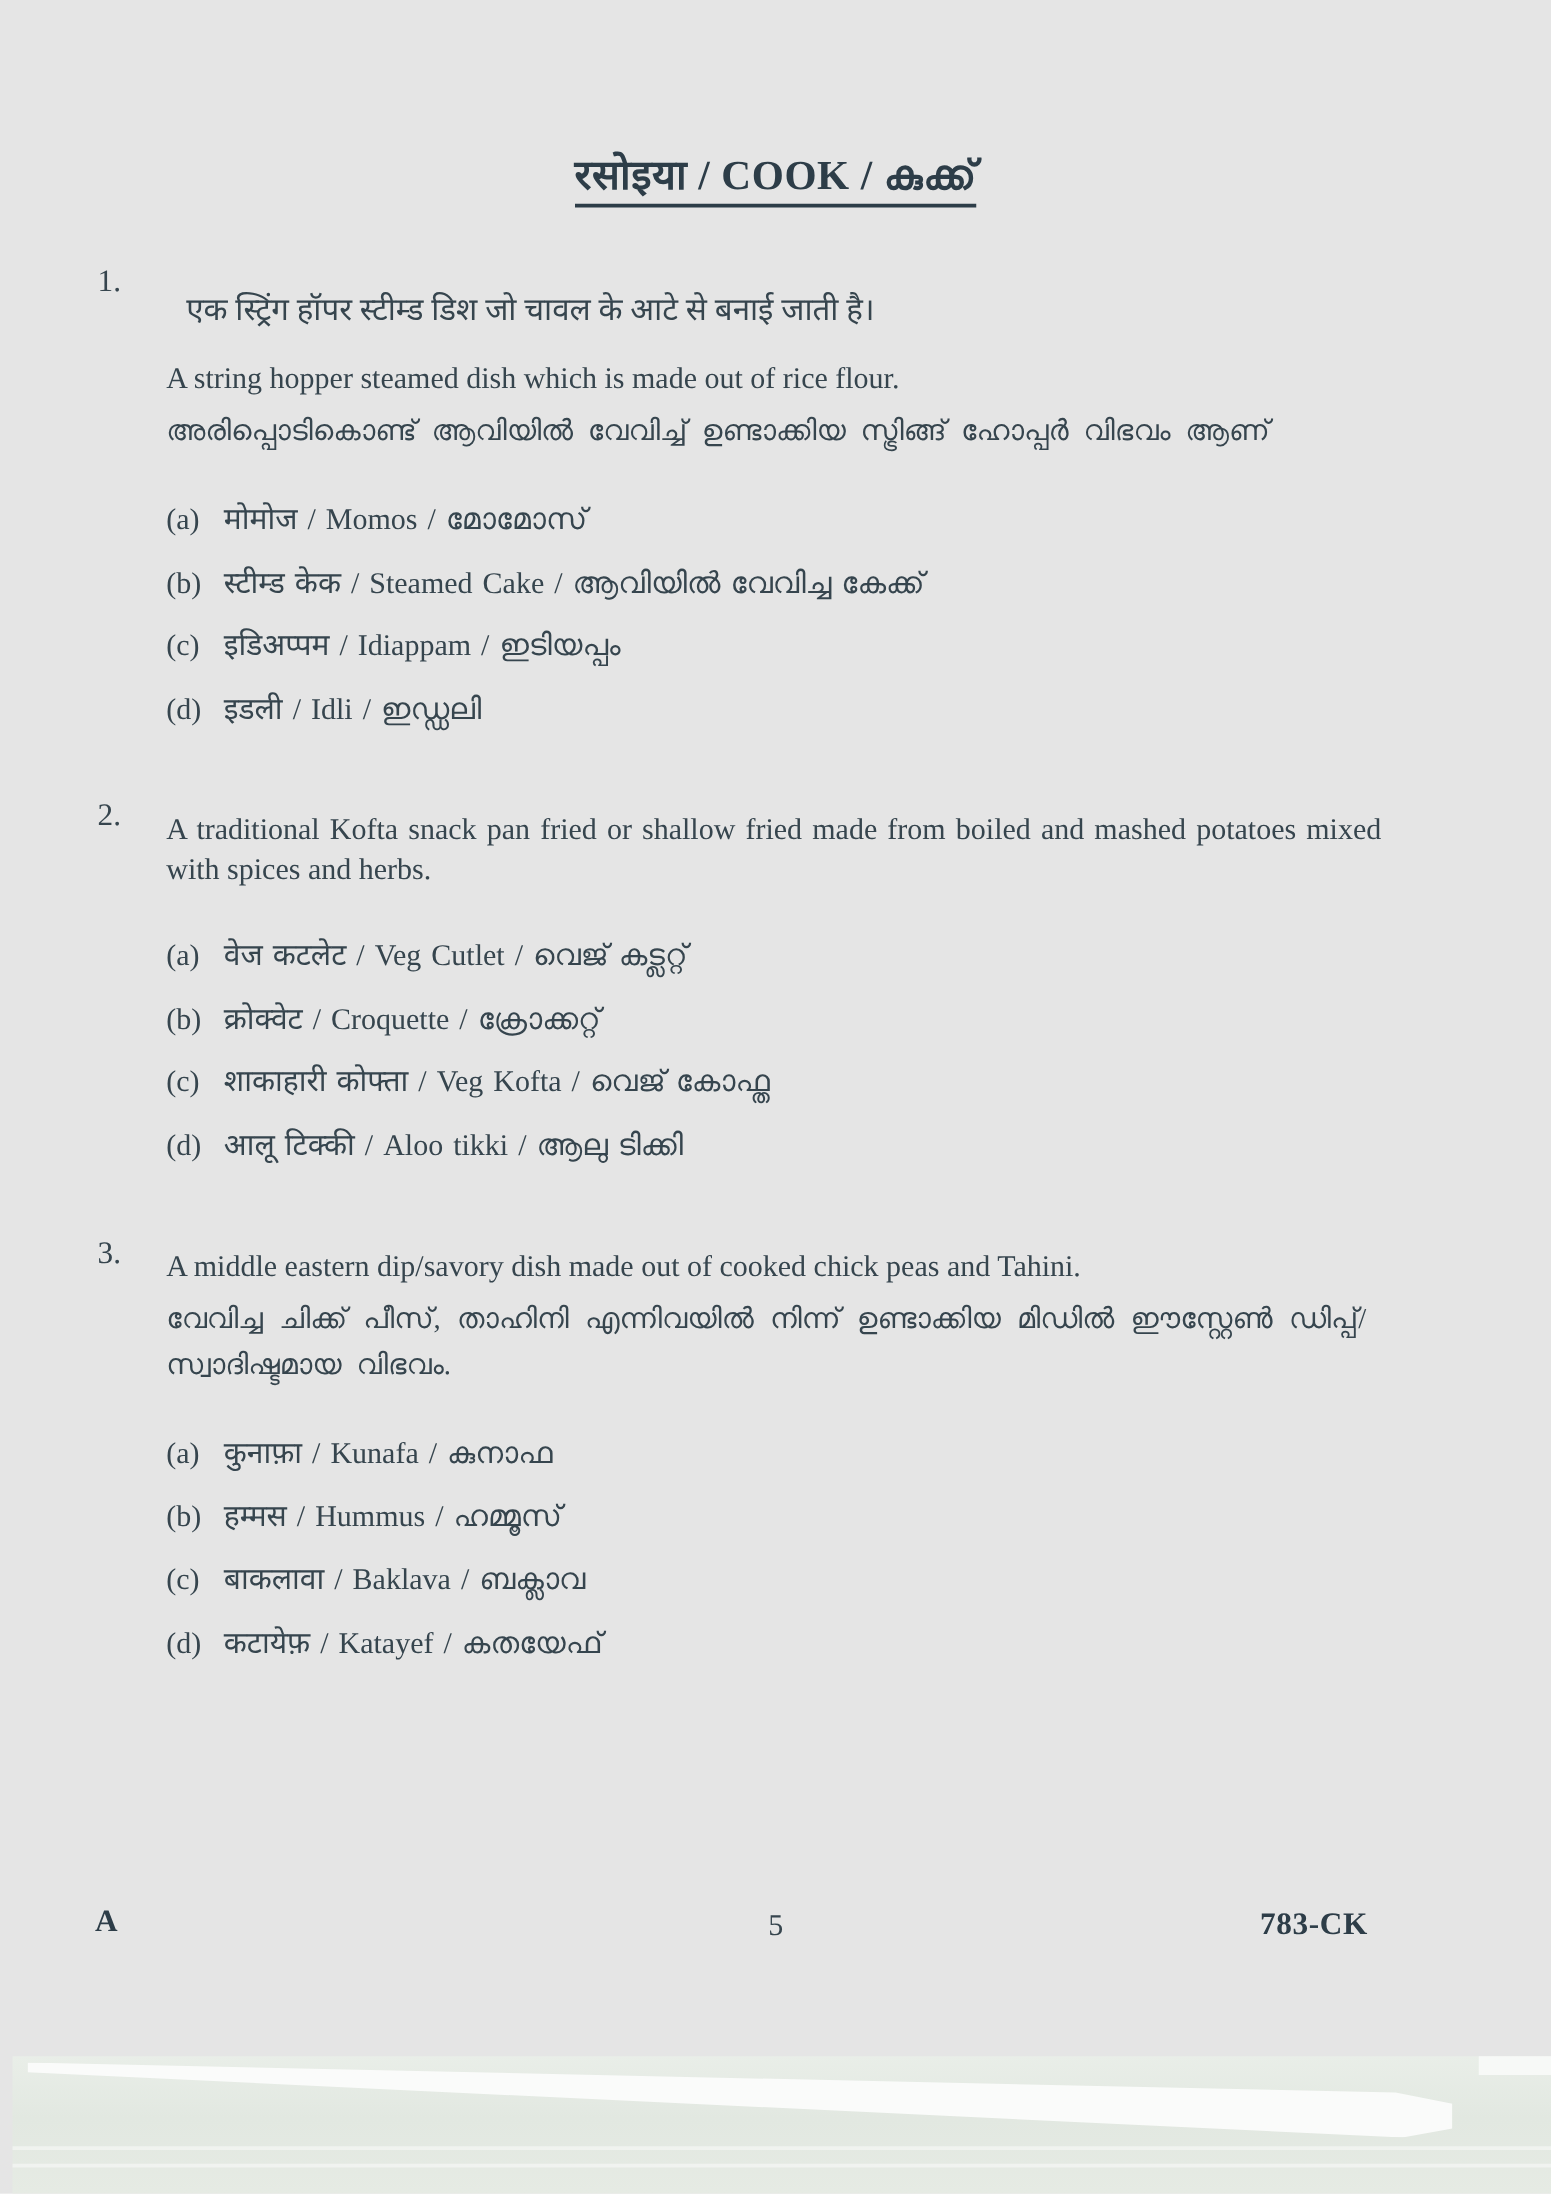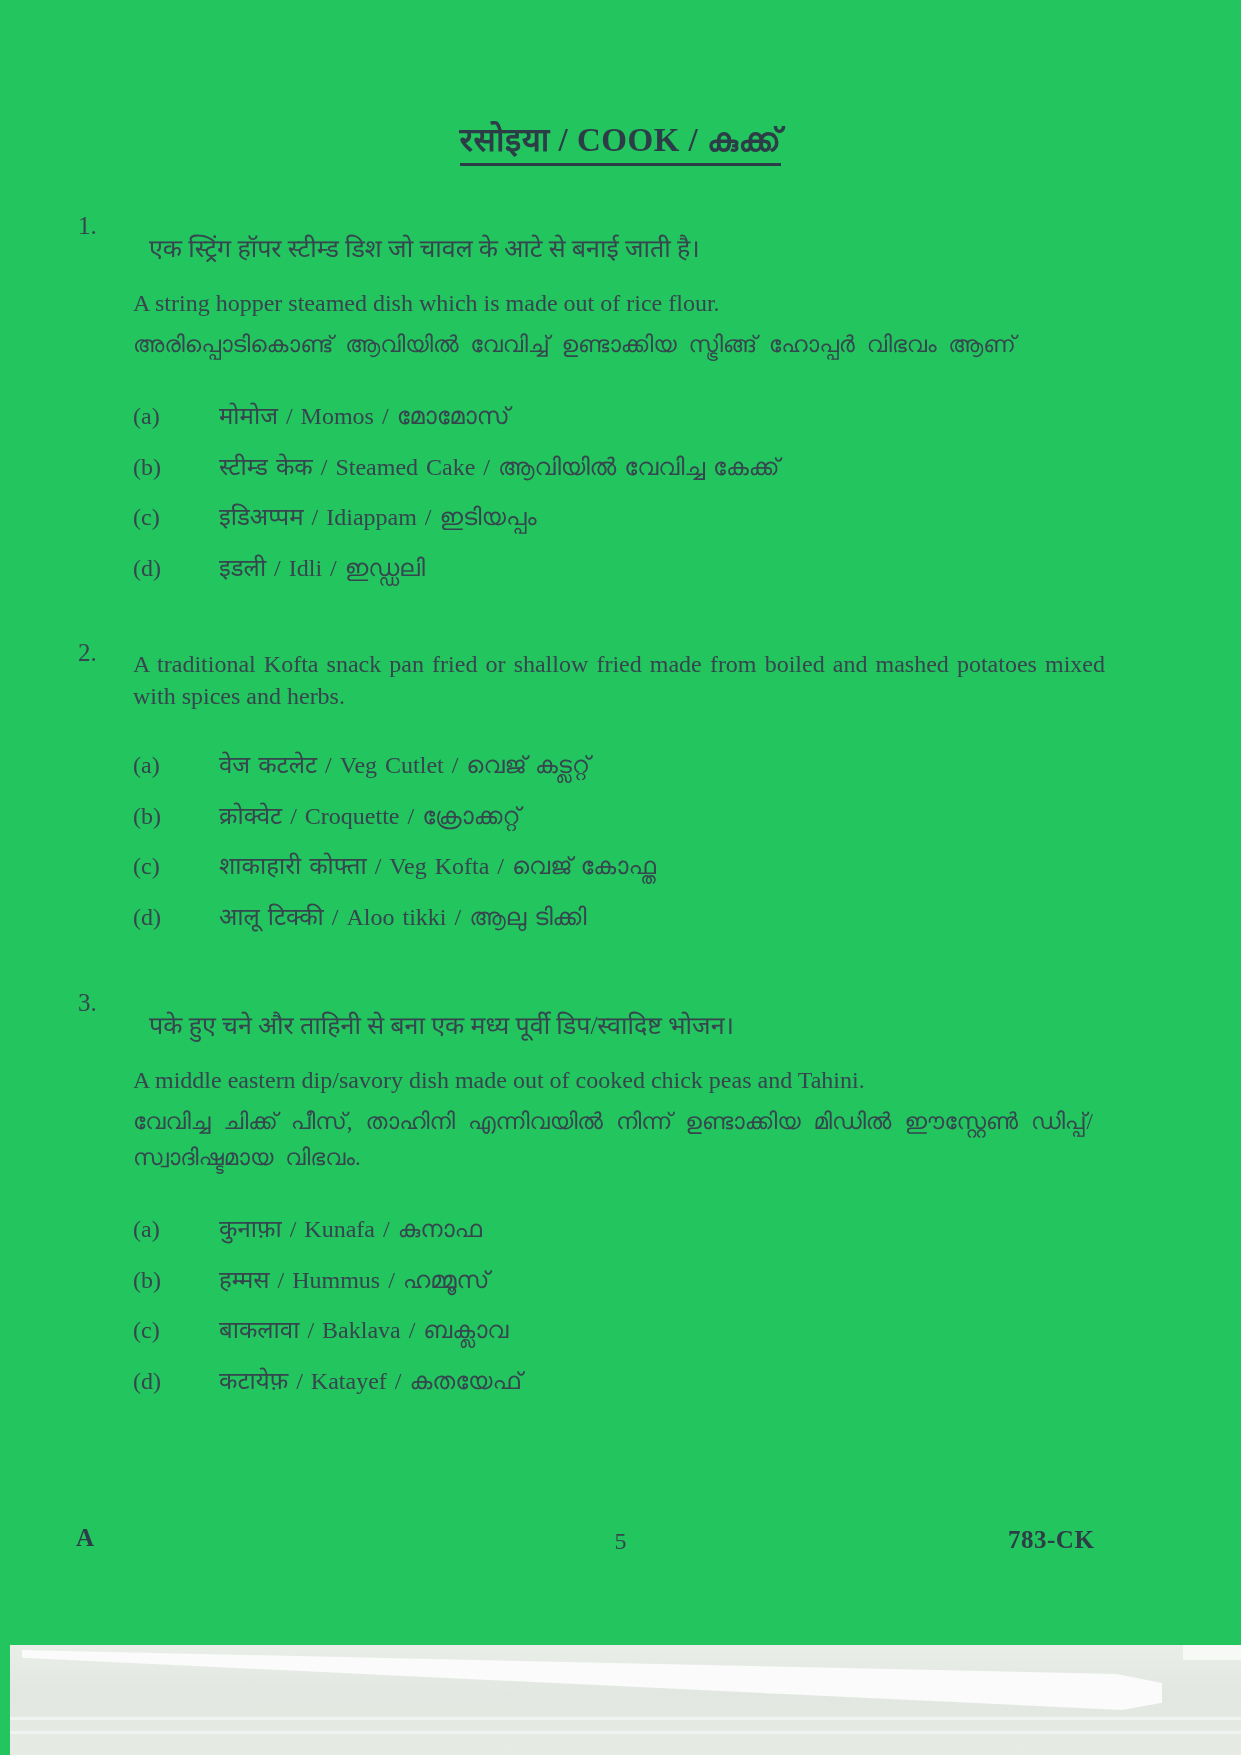--- a/index.html
+++ b/index.html
@@ -5,21 +5,21 @@
   html,body{margin:0;padding:0;}
   body{
     background:#ffffff;
     font-family:"Liberation Serif","DejaVu Serif",serif;
     color:#36454e;
   }
   .sheet{
     position:relative;
     width:1241px;
     height:1755px;
-    background:#22c55e;
+    background:#e5e5e5;
     overflow:hidden;
   }
   .title-wrap{
     padding-top:116px;
     text-align:center;
   }
   .title{
     display:inline-block;
     font-size:33px;
     font-weight:bold;
@@ -70,21 +70,21 @@
     margin:36px 0 0 0;
     padding:0;
   }
   .option{
     display:flex;
     margin-top:17px;
     font-size:24px;
     line-height:1.4;
   }
   .letter{ width:46px; flex:0 0 46px; }
-  .otext{ flex:1; word-spacing:2px;margin-left:40px; }
+  .otext{ flex:1; word-spacing:2px; }
 
   .footer-a{
     position:absolute; left:76px; top:1524px;
     font-size:25px; font-weight:bold; color:#2d3d48;
   }
   .footer-page{
     position:absolute; left:0; right:0; top:1528px;
     text-align:center; font-size:24px;
   }
   .footer-code{
@@ -177,21 +177,20 @@
             <span class="letter">(d)</span>
             <span class="otext">आलू टिक्की / Aloo tikki / ആലു ടിക്കി</span>
           </li>
         </ul>
       </div>
     </section>
 
     <section class="question">
       <span class="qnum">3.</span>
       <div class="qbody">
-        <p class="hindi">पके हुए चने और ताहिनी से बना एक मध्य पूर्वी डिप/स्वादिष्ट भोजन।</p>
         <p class="english">A middle eastern dip/savory dish made out of cooked chick peas and Tahini.</p>
         <p class="malayalam">വേവിച്ച ചിക്ക് പീസ്, താഹിനി എന്നിവയിൽ നിന്ന് ഉണ്ടാക്കിയ മിഡിൽ ഈസ്റ്റേൺ ഡിപ്പ്/സ്വാദിഷ്ടമായ വിഭവം.</p>
         <ul class="options">
           <li class="option">
             <span class="letter">(a)</span>
             <span class="otext">कुनाफ़ा / Kunafa / കുനാഫ</span>
           </li>
           <li class="option">
             <span class="letter">(b)</span>
             <span class="otext">हम्मस / Hummus / ഹമ്മൂസ്</span>

